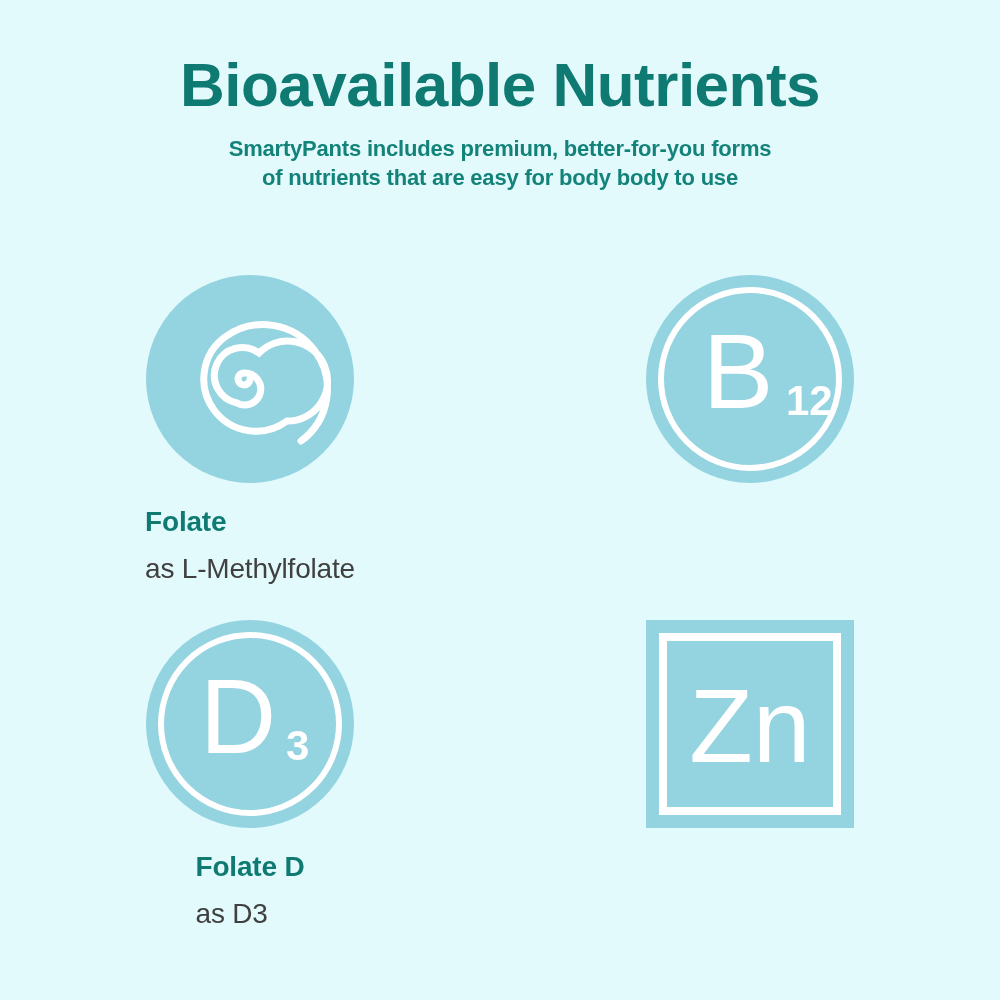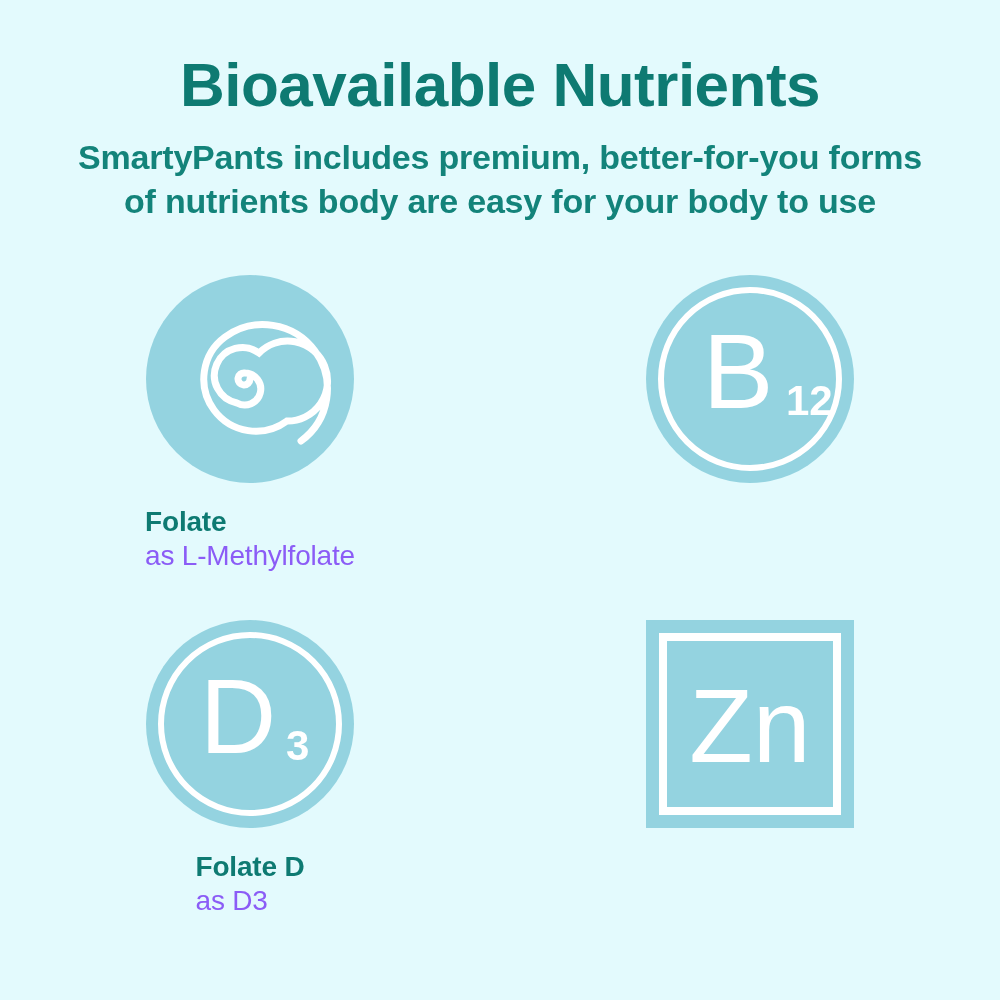--- a/index.html
+++ b/index.html
@@ -34,21 +34,21 @@
     font-size: 62px;
     font-weight: 700;
     letter-spacing: -0.5px;
     line-height: 1.05;
     color: #0e7a72;
     margin: 0;
   }
   .subtitle {
     margin: 18px auto 0;
     width: 900px;
-    font-size: 34px;
+    font-size: 22px;
     font-weight: 700;
     line-height: 1.30;
     color: #13837a;
     letter-spacing: -0.2px;
   }
   .subtitle .sub-line { display: block; }
 
   
   .grid {
     position: absolute;
@@ -79,35 +79,35 @@
   }
   .nutrient-name {
     font-size: 28px;
     font-weight: 700;
     color: #0e7a72;
     letter-spacing: -0.2px;
   }
   .nutrient-form {
     font-size: 28px;
     font-weight: 400;
-    color: #8b5cf6;
+    color: #404040;
     letter-spacing: -0.2px;
-    margin-top: 0;
+    margin-top: 13px;
   }
 </style>
 </head>
 <body style="background: rgb(227, 250, 253);">
 
 <div class="page">
 
   <div class="header">
     <h1 class="title">Bioavailable Nutrients</h1>
     <div class="subtitle">
       <span class="sub-line">SmartyPants includes premium, better-for-you forms</span>
-      <span class="sub-line">of nutrients body are easy for your body to use</span>
+      <span class="sub-line">of nutrients that are easy for body body to use</span>
     </div>
   </div>
 
   <div class="grid">
 
     <div class="card">
       <div class="icon-wrap">
         <svg width="208" height="208" viewBox="0 0 208 208" aria-hidden="true">
           <circle cx="104" cy="104" r="104" fill="#94d3e0"></circle>
           <path d="M 104 104

